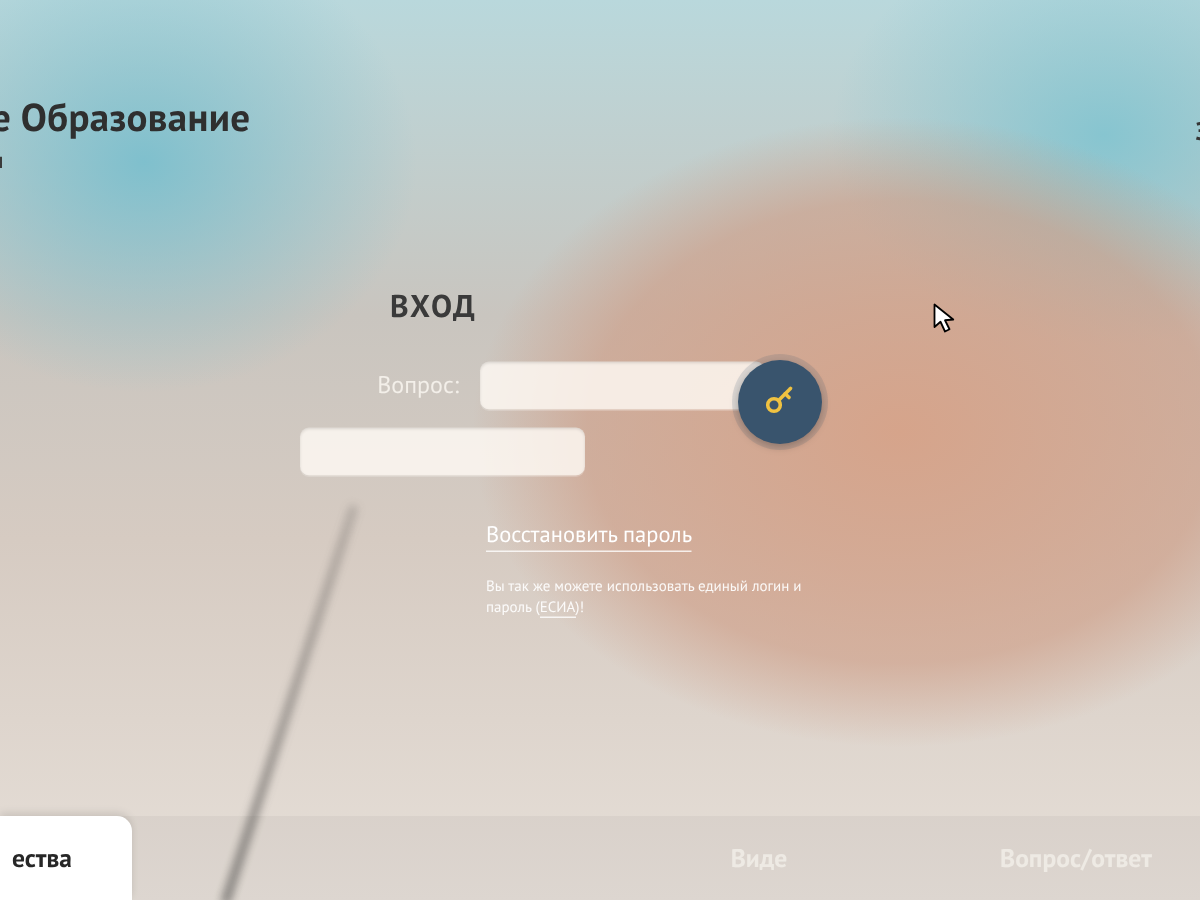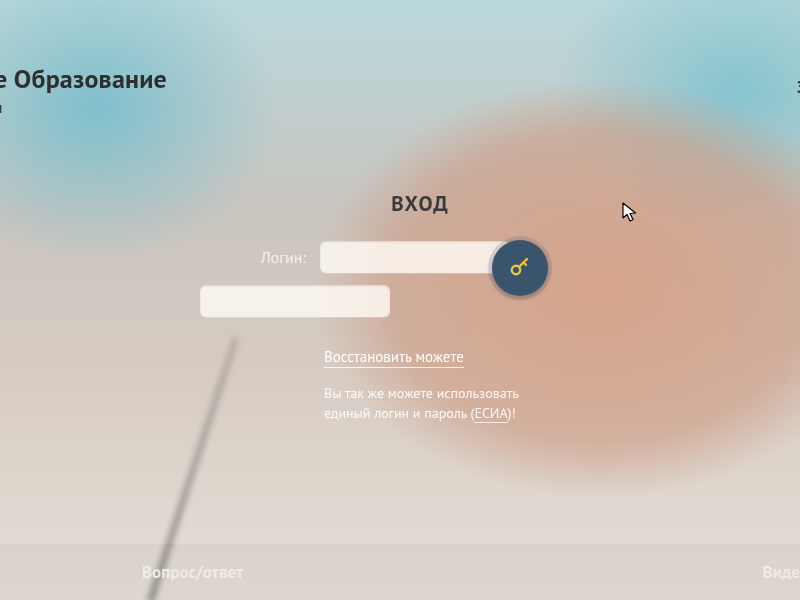--- a/index.html
+++ b/index.html
@@ -53,21 +53,20 @@
     font-size: 12px;
     font-weight: 600;
   }
   .login-box {
     position: absolute;
     top: 190px; left: 200px;
     width: 380px;
     color: #fff;
   }
   .login-title {
-    text-align: center;
     font-size: 21px;
     font-weight: 700;
     letter-spacing: 1px;
     color: #3a3a3a;
     margin-bottom: 24px;
     padding-left: 60px;
   }
   .form-row {
     display: flex;
     align-items: center;
@@ -113,21 +112,21 @@
     color: #fff;
     font-size: 15px;
     border-bottom: 1px solid rgba(255,255,255,0.8);
     padding-bottom: 1px;
     cursor: pointer;
   }
   .hint {
     margin-left: 124px;
     margin-top: 16px;
     color: rgba(255,255,255,0.92);
-    font-size: 14px;
+    font-size: 10px;
     line-height: 1.4;
     max-width: 240px;
   }
   .hint .esia {
     border-bottom: 1px solid rgba(255,255,255,0.8);
     cursor: pointer;
   }
   .tabs {
     position: absolute;
     left: 0; bottom: 0;
@@ -173,45 +172,46 @@
 
 <div class="header-title">е Образование</div>
 <div class="header-sub">и</div>
 <div class="header-right-1">З</div>
 <div class="header-right-2">в</div>
 
 <div class="login-box">
   <div class="login-title">ВХОД</div>
 
   <div class="form-row">
-    <div class="form-label">Логин:</div>
+    <div class="form-label">Вопрос:</div>
     <input class="form-input" type="text" style="">
   </div>
 
   <div class="form-row">
     <input class="form-input" type="password" style="">
   </div>
 
   <button class="login-btn">
     <span>
       <svg viewBox="0 0 24 24" fill="none">
         <circle cx="8" cy="15" r="4.2" stroke="#f2c23a" stroke-width="2.4"></circle>
         <path d="M11 12 L19 4" stroke="#f2c23a" stroke-width="2.4" stroke-linecap="round"></path>
         <path d="M15.5 7.5 L18 10" stroke="#f2c23a" stroke-width="2.4" stroke-linecap="round"></path>
       </svg>
     </span>
   </button>
 
-  <a class="recover">Восстановить можете</a>
+  <a class="recover">Восстановить пароль</a>
 
   <div class="hint">
     <span>Вы так же можете использовать единый логин и пароль (</span><span class="esia">ЕСИА</span><span>)!</span>
   </div>
 </div>
 
 <div class="tabs">
+  <div class="tab active">ества</div>
+  <div class="tab t4">Виде</div>
   <div class="tab t3">Вопрос/ответ</div>
-  <div class="tab t4">Виде</div>
 </div>
 
 <svg class="cursor" viewBox="0 0 16 22">
   <path d="M1 1 L1 16 L5 12.5 L8 19 L11 17.5 L8 11.5 L13.5 11 Z" fill="#ffffff" stroke="#000000" stroke-width="1.2" stroke-linejoin="round"></path>
 </svg>
 
 </body></html>

